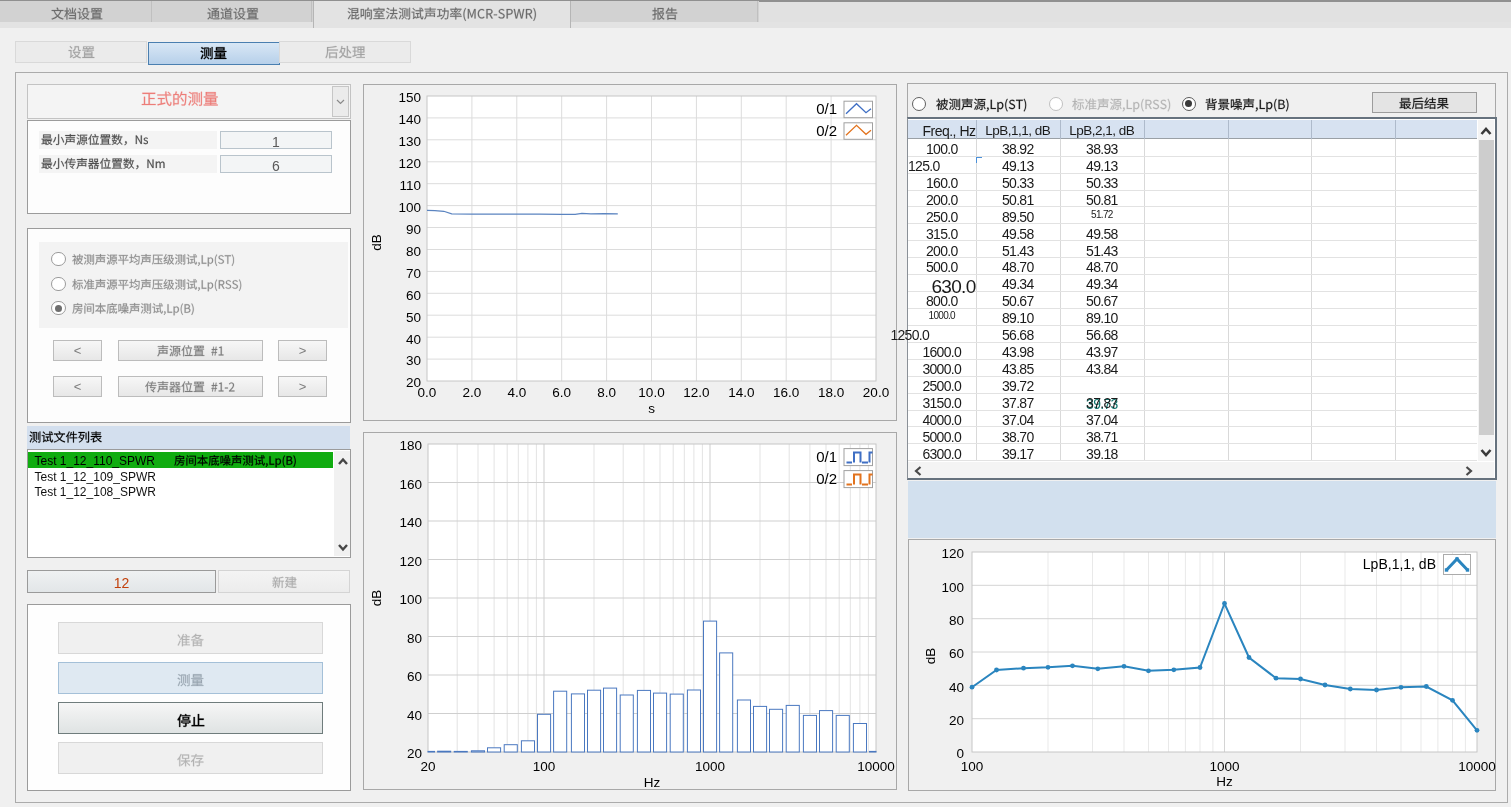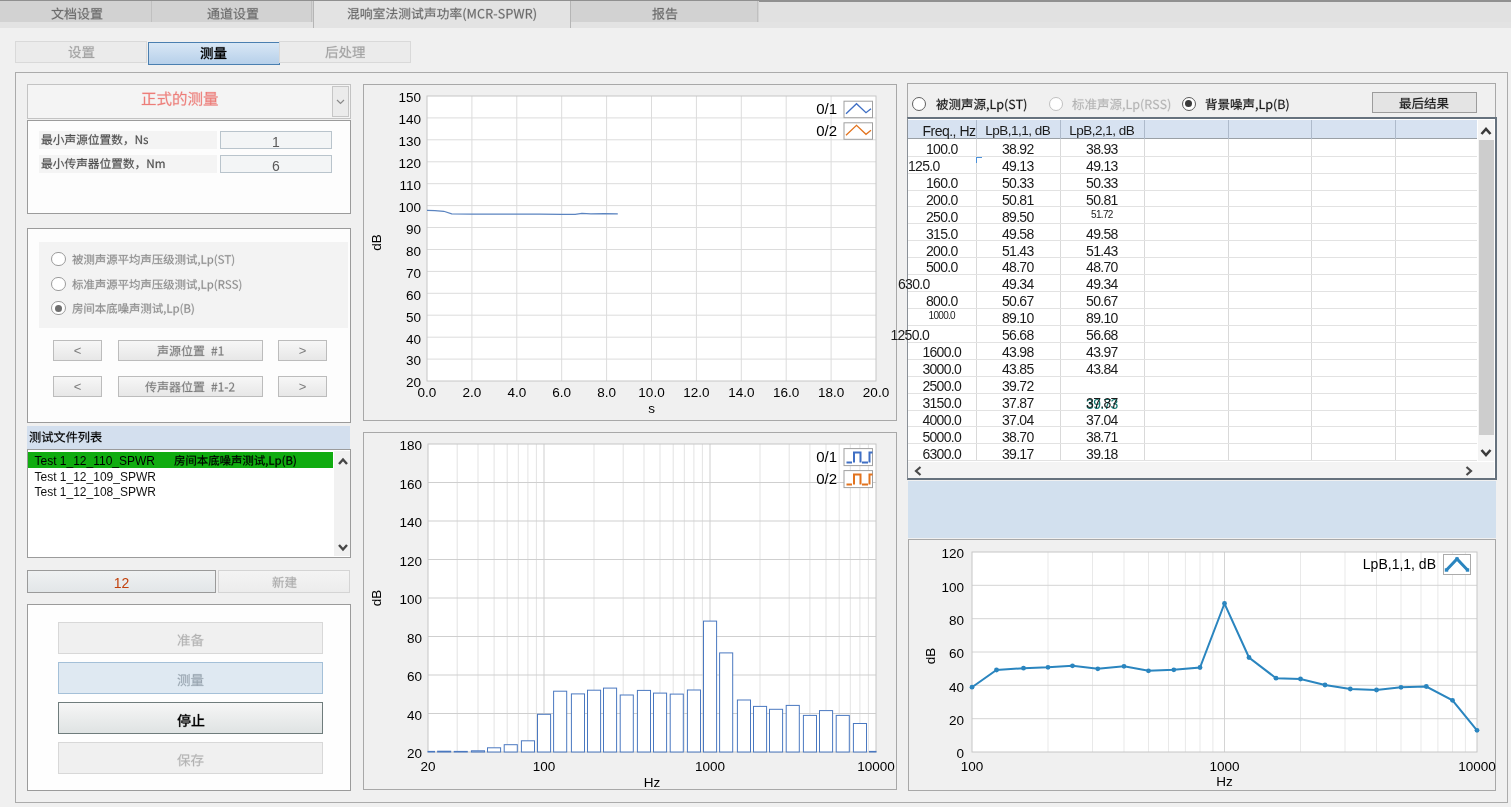--- a/index.html
+++ b/index.html
@@ -289,21 +289,21 @@
 <div class="txt" style="left:1060px;top:225.5px;width:83.70000000000005px;text-align:center;font-size:14px;letter-spacing:-0.7px;color:#1a1a1a">49.58</div>
 <div class="abs" style="left:908px;top:257.2px;width:568.7px;height:1px;background:#e2e2e2"></div>
 <div class="txt" style="left:908px;top:242.5px;width:67.5px;text-align:center;font-size:14px;letter-spacing:-0.7px;color:#1a1a1a">200.0</div>
 <div class="txt" style="left:975.5px;top:242.5px;width:84.5px;text-align:center;font-size:14px;letter-spacing:-0.7px;color:#1a1a1a">51.43</div>
 <div class="txt" style="left:1060px;top:242.5px;width:83.70000000000005px;text-align:center;font-size:14px;letter-spacing:-0.7px;color:#1a1a1a">51.43</div>
 <div class="abs" style="left:908px;top:274.1px;width:568.7px;height:1px;background:#e2e2e2"></div>
 <div class="txt" style="left:908px;top:259.4px;width:67.5px;text-align:center;font-size:14px;letter-spacing:-0.7px;color:#1a1a1a">500.0</div>
 <div class="txt" style="left:975.5px;top:259.4px;width:84.5px;text-align:center;font-size:14px;letter-spacing:-0.7px;color:#1a1a1a">48.70</div>
 <div class="txt" style="left:1060px;top:259.4px;width:83.70000000000005px;text-align:center;font-size:14px;letter-spacing:-0.7px;color:#1a1a1a">48.70</div>
 <div class="abs" style="left:908px;top:291.0px;width:568.7px;height:1px;background:#e2e2e2"></div>
-<div class="txt" style="left:880px;top:276.3px;width:67.5px;text-align:center;font-size:14px;letter-spacing:-0.7px;color:#1a1a1a">630.0</div>
+<div class="txt" style="left:908px;top:276.3px;width:67.5px;text-align:right;font-size:19px;letter-spacing:-0.7px;color:#1a1a1a">630.0</div>
 <div class="txt" style="left:975.5px;top:276.3px;width:84.5px;text-align:center;font-size:14px;letter-spacing:-0.7px;color:#1a1a1a">49.34</div>
 <div class="txt" style="left:1060px;top:276.3px;width:83.70000000000005px;text-align:center;font-size:14px;letter-spacing:-0.7px;color:#1a1a1a">49.34</div>
 <div class="abs" style="left:908px;top:308.0px;width:568.7px;height:1px;background:#e2e2e2"></div>
 <div class="txt" style="left:908px;top:293.2px;width:67.5px;text-align:center;font-size:14px;letter-spacing:-0.7px;color:#1a1a1a">800.0</div>
 <div class="txt" style="left:975.5px;top:293.2px;width:84.5px;text-align:center;font-size:14px;letter-spacing:-0.7px;color:#1a1a1a">50.67</div>
 <div class="txt" style="left:1060px;top:293.2px;width:83.70000000000005px;text-align:center;font-size:14px;letter-spacing:-0.7px;color:#1a1a1a">50.67</div>
 <div class="abs" style="left:908px;top:324.9px;width:568.7px;height:1px;background:#e2e2e2"></div>
 <div class="txt" style="left:908px;top:310.2px;width:67.5px;text-align:center;font-size:10px;letter-spacing:-0.7px;color:#1a1a1a">1000.0</div>
 <div class="txt" style="left:975.5px;top:310.2px;width:84.5px;text-align:center;font-size:14px;letter-spacing:-0.7px;color:#1a1a1a">89.10</div>
 <div class="txt" style="left:1060px;top:310.2px;width:83.70000000000005px;text-align:center;font-size:14px;letter-spacing:-0.7px;color:#1a1a1a">89.10</div>

